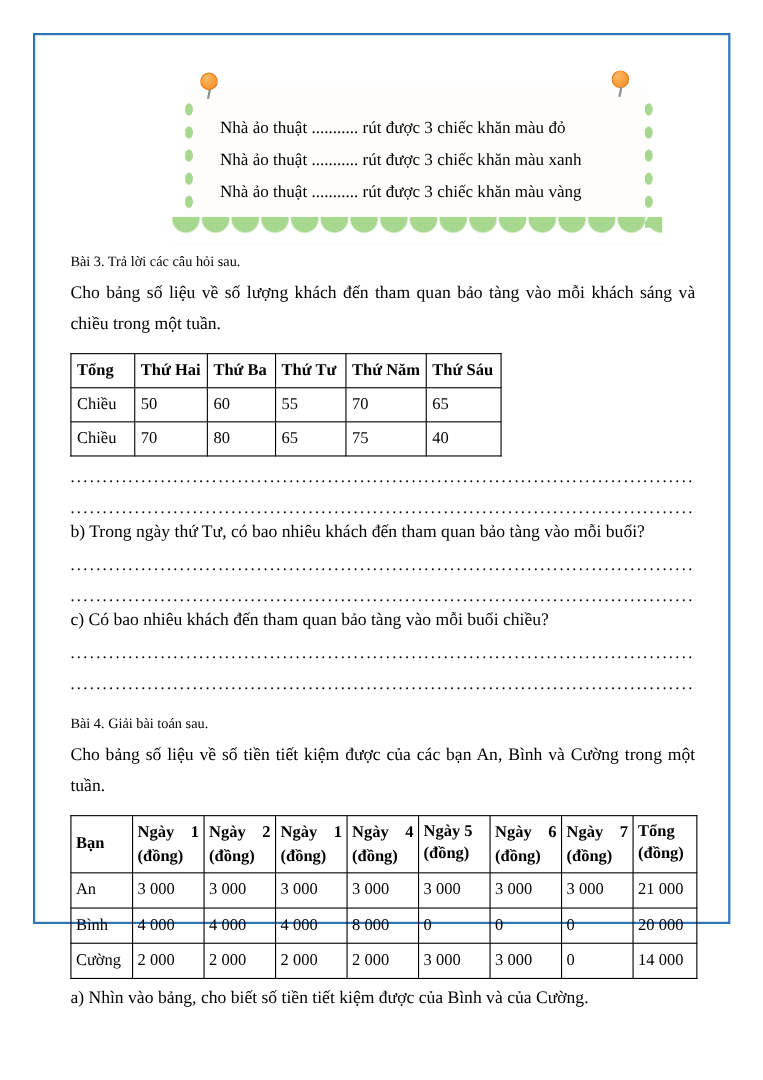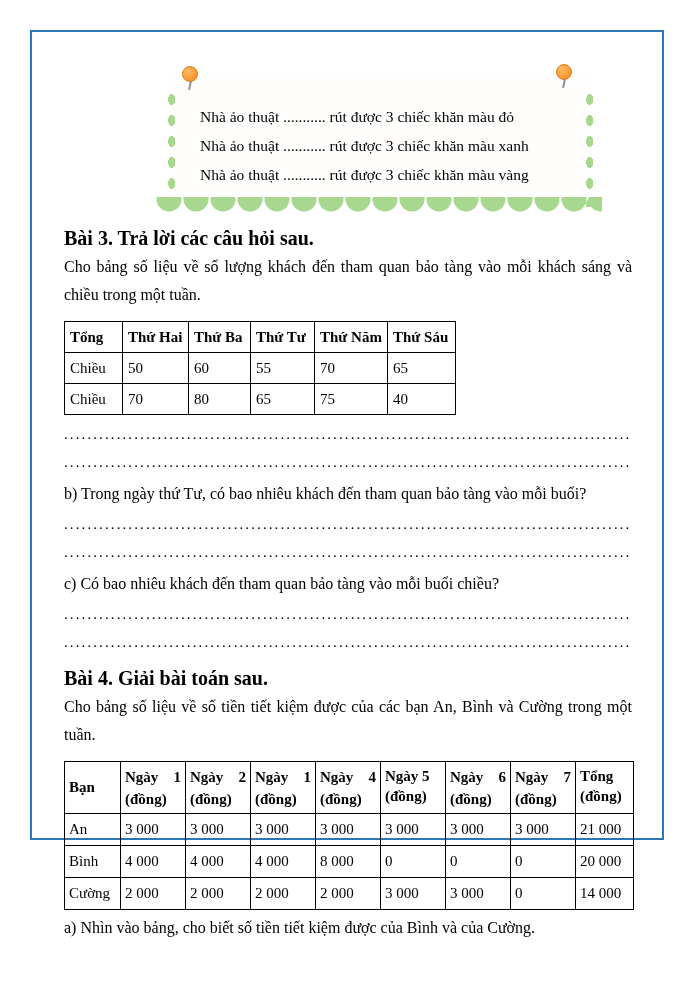--- a/index.html
+++ b/index.html
@@ -68,35 +68,35 @@
     left: 6px; top: 14px;
     width: 2px; height: 9px;
     background: #8f8f8f;
     transform: rotate(12deg);
   }
   .pin-left  { left: 14px;  top: -10px; }
   .pin-right { left: 388px; top: -12px; }
 
   
   .section-title {
-    font-weight: bold;
-    font-size: 20px;
+    font-weight: normal;
+    font-size: 13px;
     line-height: 22px;
     margin-top: 26px;
   }
   .para {
     font-size: 16px;
     line-height: 28px;
     text-align: justify;
     margin-top: 4px;
   }
   .question {
     font-size: 16px;
     line-height: 22px;
-    margin-top: 12px;
+    margin-top: 2px;
   }
   .dots {
     overflow: hidden;
     white-space: nowrap;
     height: 17px;
     line-height: 17px;
     font-size: 15px;
     letter-spacing: 2.1px;
     margin-top: 11px;
   }

